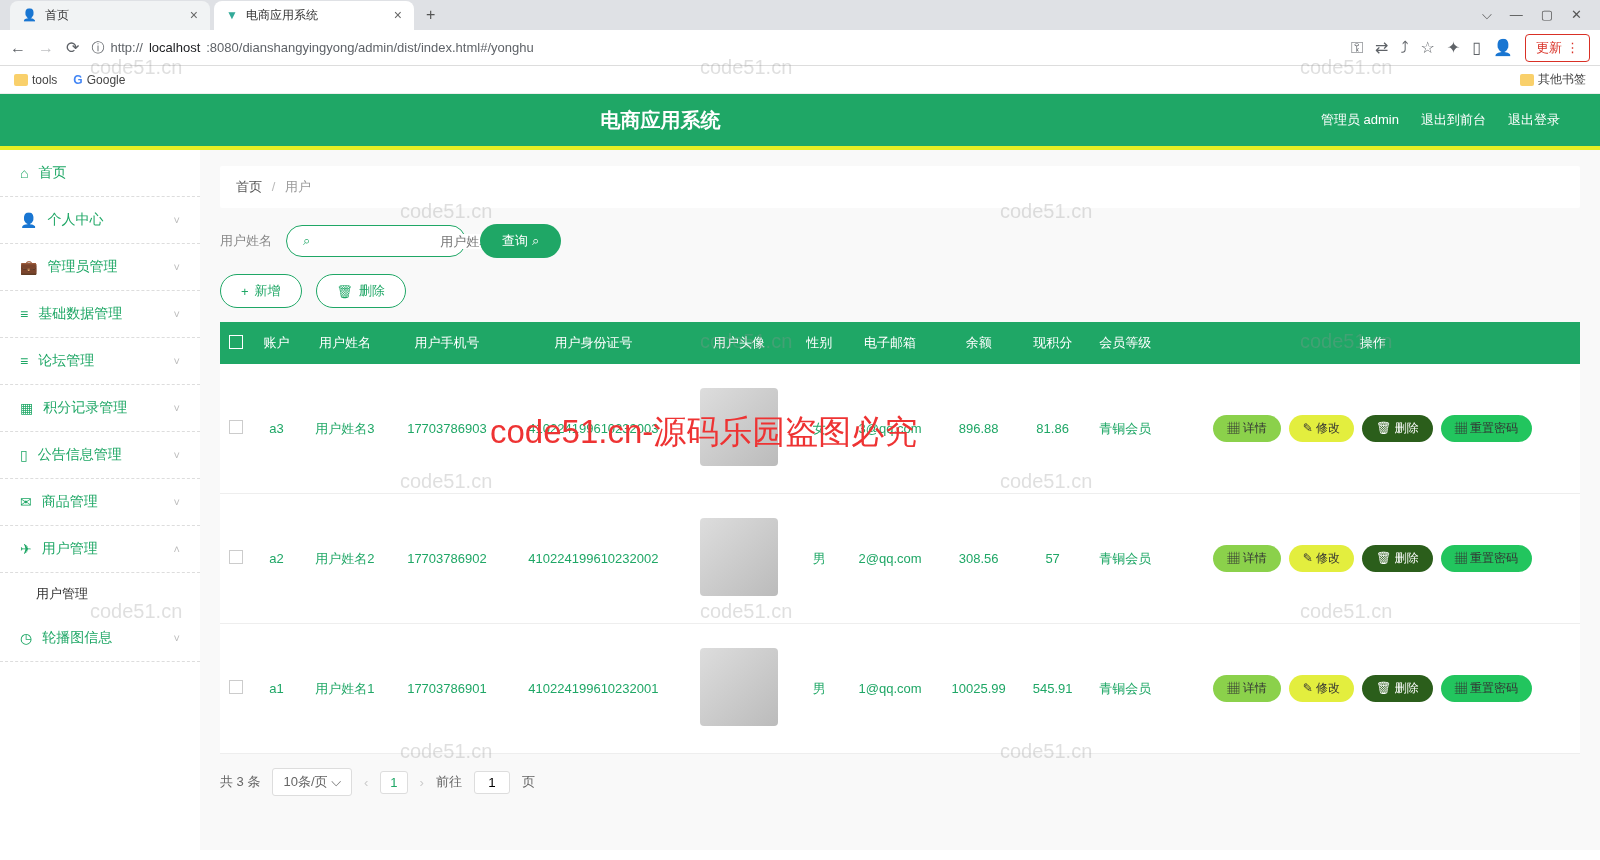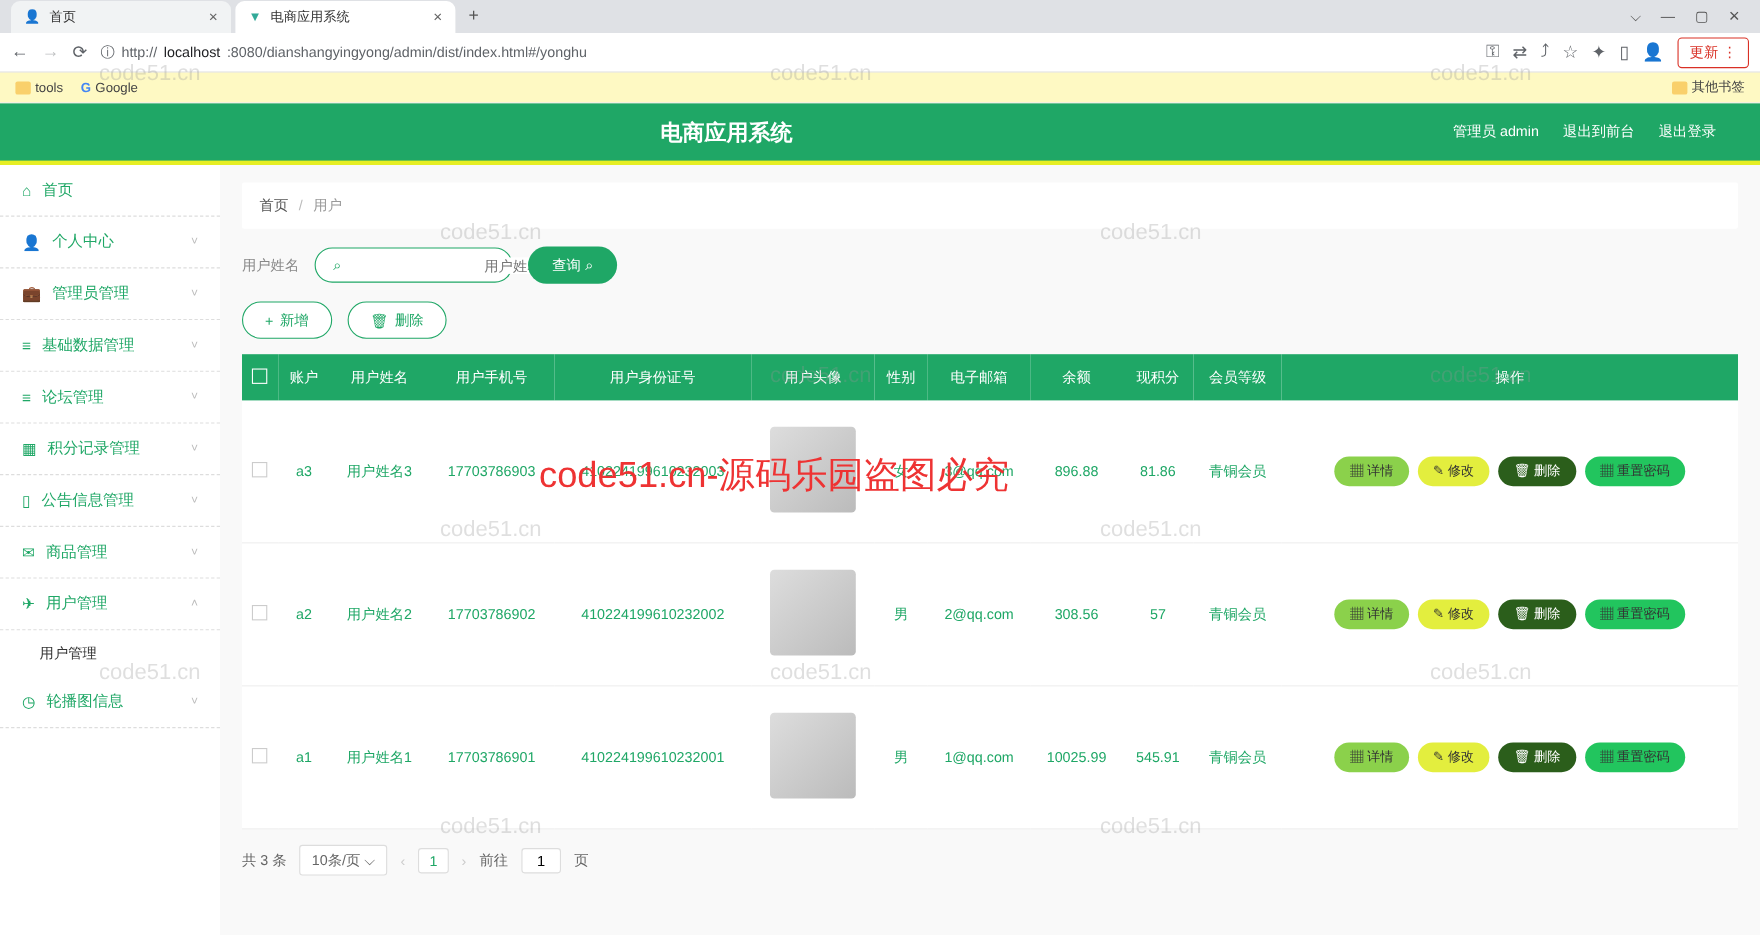--- a/index.html
+++ b/index.html
@@ -12,21 +12,21 @@
 .tab .close { margin-left: auto; color: #666; font-size: 14px; }
 .plus-tab { padding: 4px 8px; color: #555; font-size: 16px; }
 .win-controls { margin-left: auto; display: flex; gap: 18px; padding-right: 8px; color: #555; }
 
 .nav-bar { display: flex; align-items: center; height: 36px; background: #fff; padding: 0 10px; gap: 12px; border-bottom: 1px solid #ddd; }
 .nav-icon { color: #5f6368; font-size: 16px; }
 .url-bar { flex: 1; display: flex; align-items: center; gap: 6px; color: #5f6368; font-size: 13px; }
 .url-bar .dark { color: #202124; text-align: right; }
 .update-btn { border: 1px solid #d93025; color: #d93025; border-radius: 4px; padding: 4px 10px; font-size: 13px; display: flex; align-items: center; gap: 4px; }
 
-.bookmark-bar { display: flex; align-items: center; height: 28px; padding: 0 14px; gap: 16px; background: #fef9c3; border-bottom: 1px solid #eee; font-size: 12px; color: #444;}
+.bookmark-bar { display: flex; align-items: center; height: 28px; padding: 0 14px; gap: 16px; background: #ffffff; border-bottom: 1px solid #eee; font-size: 12px; color: #444;}
 .bookmark-bar .right { margin-left: auto; }
 .folder-ico { width: 14px; height: 12px; background: #f9d06b; display: inline-block; border-radius: 2px; margin-right: 4px; vertical-align: middle;}
 
 .app-header { background: #1fa766; height: 56px; display: flex; align-items: center; color: #fff; border-bottom: 4px solid #e6ee24; }
 .app-title { flex: 1; text-align: center; font-size: 20px; font-weight: bold; }
 .app-header .links { display: flex; gap: 22px; padding-right: 40px; font-size: 13px; }
 
 .layout { display: flex; }
 .sidebar { width: 200px; background: #fff; }
 .menu-item { display: flex; align-items: center; padding: 14px 20px; color: #1fa766; border-bottom: 1px dashed #ddd; gap: 10px; font-size: 14px; }

